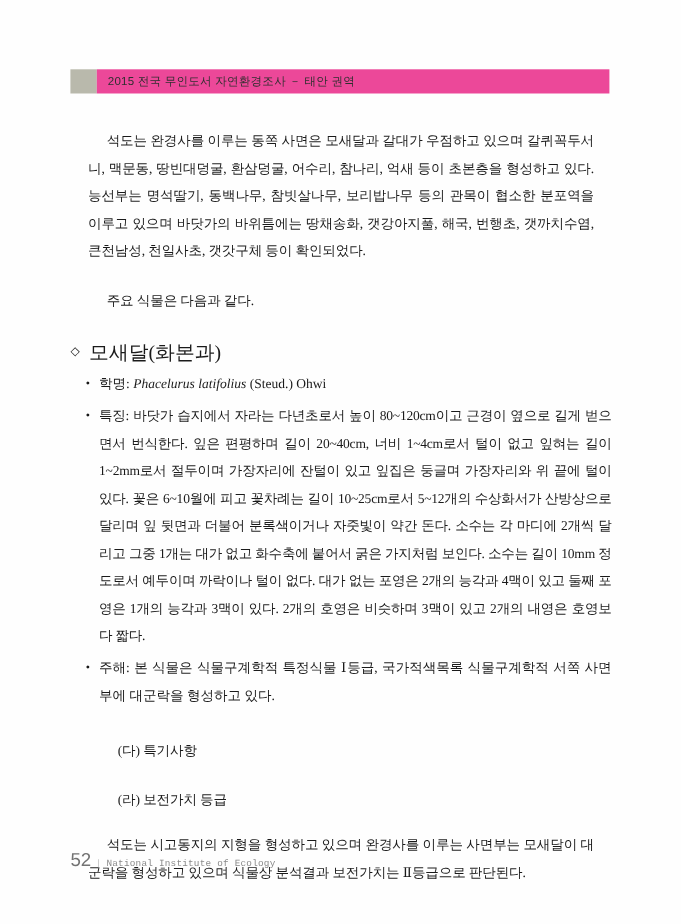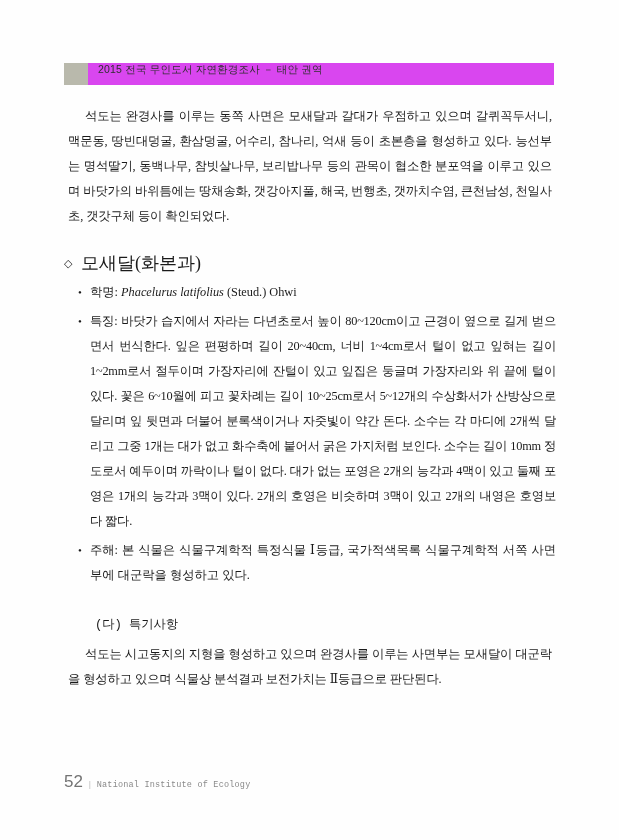--- a/index.html
+++ b/index.html
@@ -33,52 +33,52 @@
     height: 22px;
     display: flex;
     align-items: stretch;
   }
   .header-swatch {
     width: 24px;
     background: #b9b9ac;
   }
   .header-bar {
     flex: 1;
-    background: #d946ef;
+    background: #ec4899;
     display: flex;
-    align-items: flex-start;
+    align-items: center;
     padding-left: 10px;
     box-sizing: border-box;
   }
   .header-text {
     font-size: 10.5px;
     letter-spacing: .2px;
     color: #2f2f2f;
     font-family: "Liberation Sans", "DejaVu Sans", sans-serif;
     white-space: nowrap;
   }
 
   
   .content {
     position: absolute;
     left: 64px;
     top: 100px;
     width: 492px;
   }
   p {
-    margin: 4px;
+    margin: 16px;
     font-size: 12.3px;
     line-height: 25px;
     text-align: justify;
     text-justify: inter-ideograph;
     letter-spacing: -0.1px;
   }
   .indent { text-indent: 17px; }
   .gap-md { margin-top: 20px; }
-  .gap-lg { margin-top: 25px; font-family: Liberation Mono, monospace; }
+  .gap-lg { margin-top: 25px; }
 
   
   .diamond-item {
     display: flex;
     margin-top: 22px;
   }
   .diamond-mark {
     width: 17px;
     flex: 0 0 17px;
     font-size: 11px;
@@ -152,20 +152,21 @@
     <div class="header-swatch"></div>
     <div class="header-bar">
       <span class="header-text">2015 전국 무인도서 자연환경조사 － 태안 권역</span>
     </div>
   </div>
 
   <div class="content">
 
     <p class="indent">석도는 완경사를 이루는 동쪽 사면은 모새달과 갈대가 우점하고 있으며 갈퀴꼭두서니, 맥문동, 땅빈대덩굴, 환삼덩굴, 어수리, 참나리, 억새 등이 초본층을 형성하고 있다. 능선부는 명석딸기, 동백나무, 참빗살나무, 보리밥나무 등의 관목이 협소한 분포역을 이루고 있으며 바닷가의 바위틈에는 땅채송화, 갯강아지풀, 해국, 번행초, 갯까치수염, 큰천남성, 천일사초, 갯갓구체 등이 확인되었다.</p>
 
+    <p class="indent gap-md">주요 식물은 다음과 같다.</p>
 
     <div class="diamond-item">
       <span class="diamond-mark">◇</span>
       <span class="diamond-text">모새달(화본과)</span>
     </div>
 
     <div class="bullet-item">
       <span class="bullet-mark">•</span>
       <span class="bullet-body"><b class="lbl">학명:</b> <i class="sci">Phacelurus latifolius</i> <span>(Steud.) Ohwi</span></span>
     </div>
@@ -175,20 +176,21 @@
       <span class="bullet-body tight"><b class="lbl">특징:</b> <span>바닷가 습지에서 자라는 다년초로서 높이 80~120cm이고 근경이 옆으로 길게 벋으면서 번식한다. 잎은 편평하며 길이 20~40cm, 너비 1~4cm로서 털이 없고 잎혀는 길이 1~2mm로서 절두이며 가장자리에 잔털이 있고 잎집은 둥글며 가장자리와 위 끝에 털이 있다. 꽃은 6~10월에 피고 꽃차례는 길이 10~25cm로서 5~12개의 수상화서가 산방상으로 달리며 잎 뒷면과 더불어 분록색이거나 자줏빛이 약간 돈다. 소수는 각 마디에 2개씩 달리고 그중 1개는 대가 없고 화수축에 붙어서 굵은 가지처럼 보인다. 소수는 길이 10mm 정도로서 예두이며 까락이나 털이 없다. 대가 없는 포영은 2개의 능각과 4맥이 있고 둘째 포영은 1개의 능각과 3맥이 있다. 2개의 호영은 비슷하며 3맥이 있고 2개의 내영은 호영보다 짧다.</span></span>
     </div>
 
     <div class="bullet-item">
       <span class="bullet-mark">•</span>
       <span class="bullet-body"><b class="lbl">주해:</b> <b class="lbl">본 식물은</b> <span>식물구계학적 특정식물 Ⅰ등급, 국가적색목록 식물구계학적 서쪽 사면부에 대군락을 형성하고 있다.</span></span>
     </div>
 
     <p class="gap-lg sub-head">(다) 특기사항</p>
 
+    <p class="gap-md sub-head">(라) 보전가치 등급</p>
     <p class="indent">석도는 시고동지의 지형을 형성하고 있으며 완경사를 이루는 사면부는 모새달이 대군락을 형성하고 있으며 식물상 분석결과 보전가치는 Ⅱ등급으로 판단된다.</p>
 
   </div>
 
   <div class="footer">
     <span class="folio">52</span>
     <span class="folio-sep">|</span>
     <span class="footer-text">National Institute of Ecology</span>
   </div>
 

